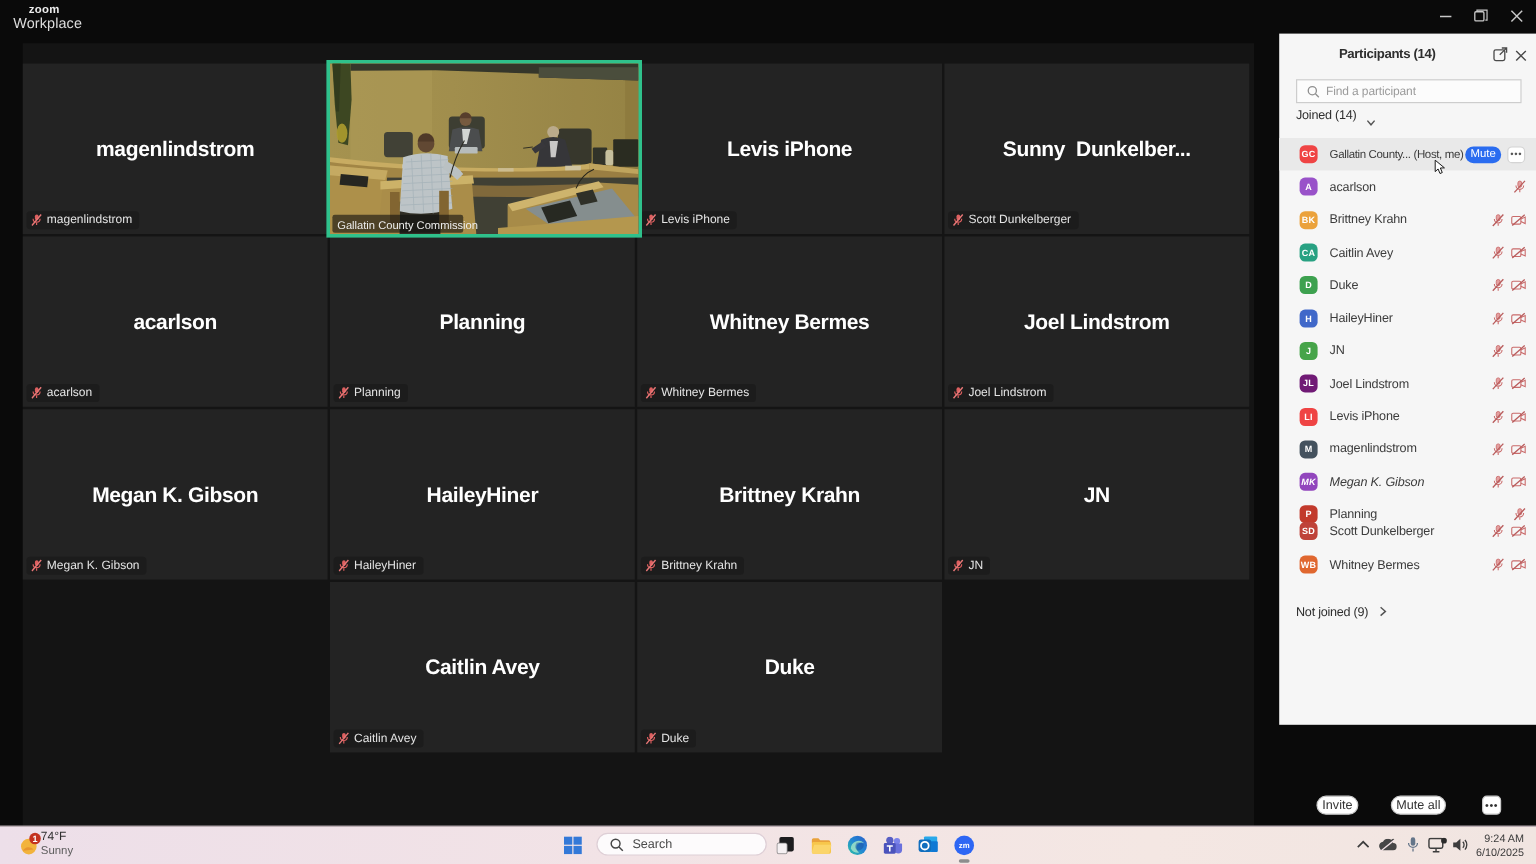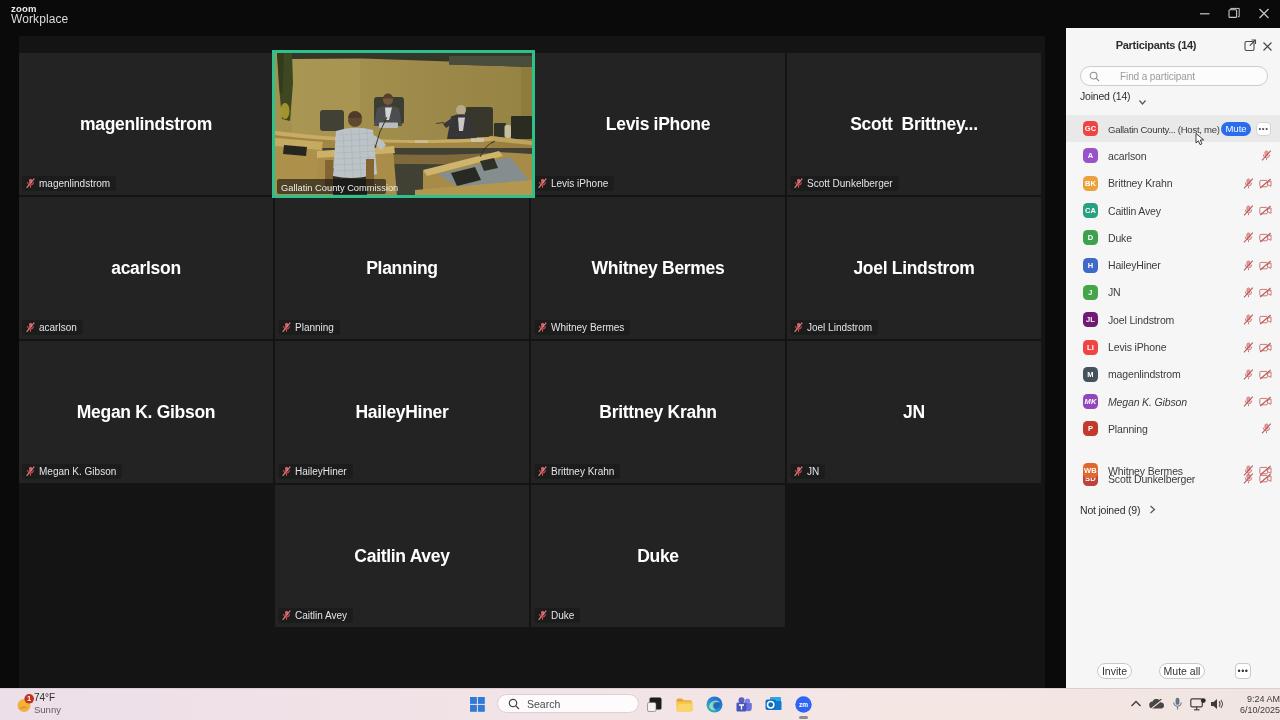--- a/index.html
+++ b/index.html
@@ -1,32 +1,32 @@
 <!DOCTYPE html>
 <html><head><meta charset="utf-8">
 <style>
 html,body{margin:0;padding:0}
 body{width:1280px;height:720px;background:#0a0a0a;font-family:"Liberation Sans",sans-serif;overflow:hidden;position:relative}
 .abs{position:absolute}
 #gallery{position:absolute;left:19px;top:36px;width:1026px;height:652px;background:#141414}
 .tile{position:absolute;width:254px;height:142px;background:#232323}
 .bigname{position:absolute;left:0;right:0;top:0;bottom:0;display:flex;align-items:center;justify-content:center;color:#fff;font-size:17.5px;font-weight:bold;letter-spacing:-0.3px;white-space:pre}
 .lbl{position:absolute;left:3px;bottom:4px;height:15px;display:flex;align-items:center;gap:4px;background:rgba(10,10,10,0.24);border-radius:3px;padding:0 6px 0 4px;color:#e4e4e4;font-size:10px;white-space:nowrap}
-#panel{position:absolute;left:1066px;top:28px;width:214px;height:661px;background:#f6f6f6}
+#panel{position:absolute;left:1066px;top:28px;width:214px;height:576px;background:#f6f6f6}
 .prow{position:absolute;left:0;width:214px;height:27.3px;display:flex;align-items:center}
 .avatar{position:absolute;left:17px;width:15px;height:15px;border-radius:4.5px;color:#fff;font-size:7.5px;font-weight:bold;display:flex;align-items:center;justify-content:center;letter-spacing:0.2px}
 .pname{position:absolute;left:42px;font-size:10.5px;letter-spacing:-0.15px;color:#3c3c3c;white-space:nowrap}
 .picons{position:absolute;right:8px;display:flex;gap:5px;align-items:center}
 .btn{position:absolute;box-sizing:border-box;background:#fff;border:1px solid #c9c9c9;border-radius:8px;font-size:10.5px;color:#333;display:flex;align-items:center;justify-content:center}
 #taskbar{position:absolute;left:0;top:688px;width:1280px;height:32px;background:linear-gradient(90deg,#eddfe9 0%,#f2e3e6 40%,#f4e7e3 75%,#f1e5e1 100%);border-top:1px solid #dcccd4;box-sizing:border-box}
 .tbicon{position:absolute;top:696px}
-.traytxt{position:absolute;font-size:9px;color:#3b3b3b;text-align:center;right:0;line-height:11px}
+.traytxt{position:absolute;font-size:9px;color:#3b3b3b;text-align:center;right:10px;line-height:11px}
 </style></head><body>
 
-<div class="abs" style="left:11px;top:3px;color:#ededed;font-size:9.5px;font-weight:bold;letter-spacing:0.2px">zoom</div>
+<div class="abs" style="left:24px;top:3px;color:#ededed;font-size:9.5px;font-weight:bold;letter-spacing:0.2px">zoom</div>
 <div class="abs" style="left:11px;top:12px;color:#dcdcdc;font-size:12px;letter-spacing:0.1px">Workplace</div>
 
 <svg class="abs" style="left:1196px;top:7px" width="80" height="14" viewBox="0 0 80 14">
  <line x1="4" y1="6.8" x2="13.5" y2="6.8" stroke="#c8c8c8" stroke-width="1.2"></line>
  <rect x="33" y="2.8" width="7.6" height="7.6" fill="none" stroke="#c8c8c8" stroke-width="1.1" rx="1"></rect>
  <path d="M34.8 2.8 v-1.4 h8.4 v8.4 h-1.4" fill="none" stroke="#c8c8c8" stroke-width="1"></path>
  <path d="M63.5 2 L72.5 11 M72.5 2 L63.5 11" stroke="#c8c8c8" stroke-width="1.2"></path>
 </svg>
 <div id="gallery">
 <div class="tile" style="left:0px;top:17px">
@@ -47,21 +47,21 @@
         <svg width="9" height="11" viewBox="0 0 9 11" style="flex:none">
           <rect x="3.1" y="0.8" width="3" height="4.8" rx="1.5" fill="#dd5f5f"></rect>
           <path d="M1.6 4.2 a2.9 2.9 0 005.8 0" stroke="#dd5f5f" stroke-width="1" fill="none"></path>
           <line x1="4.5" y1="7.6" x2="4.5" y2="9.6" stroke="#dd5f5f" stroke-width="1"></line>
           <line x1="0.6" y1="9.9" x2="8.3" y2="0.7" stroke="#e87777" stroke-width="1.2"></line>
         </svg>
         <span>Levis iPhone</span>
       </div>
     </div>
 <div class="tile" style="left:768px;top:17px">
-      <div class="bigname">Scott  Brittney...</div>
+      <div class="bigname">Sunny  Dunkelber...</div>
       <div class="lbl">
         <svg width="9" height="11" viewBox="0 0 9 11" style="flex:none">
           <rect x="3.1" y="0.8" width="3" height="4.8" rx="1.5" fill="#dd5f5f"></rect>
           <path d="M1.6 4.2 a2.9 2.9 0 005.8 0" stroke="#dd5f5f" stroke-width="1" fill="none"></path>
           <line x1="4.5" y1="7.6" x2="4.5" y2="9.6" stroke="#dd5f5f" stroke-width="1"></line>
           <line x1="0.6" y1="9.9" x2="8.3" y2="0.7" stroke="#e87777" stroke-width="1.2"></line>
         </svg>
         <span>Scott Dunkelberger</span>
       </div>
     </div>
@@ -257,21 +257,21 @@
 </div>
 <div id="panel">
 <div class="abs" style="left:0;width:214px;top:11px;text-align:center;font-size:11px;font-weight:bold;color:#2e2e2e;text-indent:-34px;letter-spacing:-0.3px">Participants (14)</div>
 <svg class="abs" style="left:178px;top:11px" width="13" height="13" viewBox="0 0 13 13">
  <rect x="1" y="2.5" width="9" height="9" rx="1.5" fill="none" stroke="#4a4a4a" stroke-width="1.1"></rect>
  <path d="M5.8 6.7 L11 1.5 M7.5 1 h4 v4" stroke="#4a4a4a" stroke-width="1.1" fill="none"></path>
 </svg>
 <svg class="abs" style="left:196px;top:13px" width="11" height="11" viewBox="0 0 11 11">
  <path d="M1.5 1.5 L9.5 9.5 M9.5 1.5 L1.5 9.5" stroke="#4a4a4a" stroke-width="1.2"></path>
 </svg>
-<div class="abs" style="left:14px;top:38px;width:188px;height:20px;box-sizing:border-box;border:1px solid #cdcdcd;border-radius:10px;background:#fcfcfc;display:flex;align-items:center;padding-left:8px;gap:20px">
+<div class="abs" style="left:14px;top:38px;width:188px;height:20px;box-sizing:border-box;border:1px solid #cdcdcd;border-radius:0;background:#fcfcfc;display:flex;align-items:center;padding-left:8px;gap:5px">
 <svg width="11" height="11" viewBox="0 0 11 11">
         <circle cx="4.6" cy="4.6" r="3.4" fill="none" stroke="#8f8f8f" stroke-width="1.1"></circle>
         <line x1="7.2" y1="7.2" x2="10" y2="10" stroke="#8f8f8f" stroke-width="1.1"></line>
       </svg>
 <span style="font-size:10px;letter-spacing:-0.1px;color:#9b9b9b">Find a participant</span>
     </div>
 <div class="abs" style="left:14px;top:62px;font-size:10.5px;font-weight:normal;color:#2e2e2e;letter-spacing:-0.2px">Joined (14)</div>
 <svg class="abs" style="left:72px;top:71px" width="9" height="7" viewBox="0 0 9 7">
       <path d="M1.5 1.5 L4.5 5 L7.5 1.5" fill="none" stroke="#555" stroke-width="1.2"></path>
     </svg>
@@ -453,21 +453,21 @@
       <div class="pname">Planning</div>
       <div class="picons">
         <svg width="11" height="11" viewBox="0 0 11 11">
           <rect x="3.9" y="0.9" width="3.2" height="5.2" rx="1.6" fill="#e4a0a0" stroke="#c96a6a" stroke-width="0.7"></rect>
           <path d="M2.3 4.6 a3.2 3.2 0 006.4 0" stroke="#c96a6a" stroke-width="0.9" fill="none"></path>
           <line x1="5.5" y1="8.2" x2="5.5" y2="10.2" stroke="#c96a6a" stroke-width="0.9"></line>
           <line x1="1" y1="10.3" x2="9.8" y2="0.7" stroke="#b95c5c" stroke-width="1.1"></line>
         </svg>
       </div>
     </div>
-<div class="prow" style="top:437px;text-align:center;">
+<div class="prow" style="top:401px;text-align:center;">
       <div class="avatar" style="background:#bf4239">SD</div>
       <div class="pname">Scott Dunkelberger</div>
       <div class="picons">
         <svg width="11" height="11" viewBox="0 0 11 11">
           <rect x="3.9" y="0.9" width="3.2" height="5.2" rx="1.6" fill="#e4a0a0" stroke="#c96a6a" stroke-width="0.7"></rect>
           <path d="M2.3 4.6 a3.2 3.2 0 006.4 0" stroke="#c96a6a" stroke-width="0.9" fill="none"></path>
           <line x1="5.5" y1="8.2" x2="5.5" y2="10.2" stroke="#c96a6a" stroke-width="0.9"></line>
           <line x1="1" y1="10.3" x2="9.8" y2="0.7" stroke="#b95c5c" stroke-width="1.1"></line>
         </svg>
         <svg width="13" height="11" viewBox="0 0 13 11">

